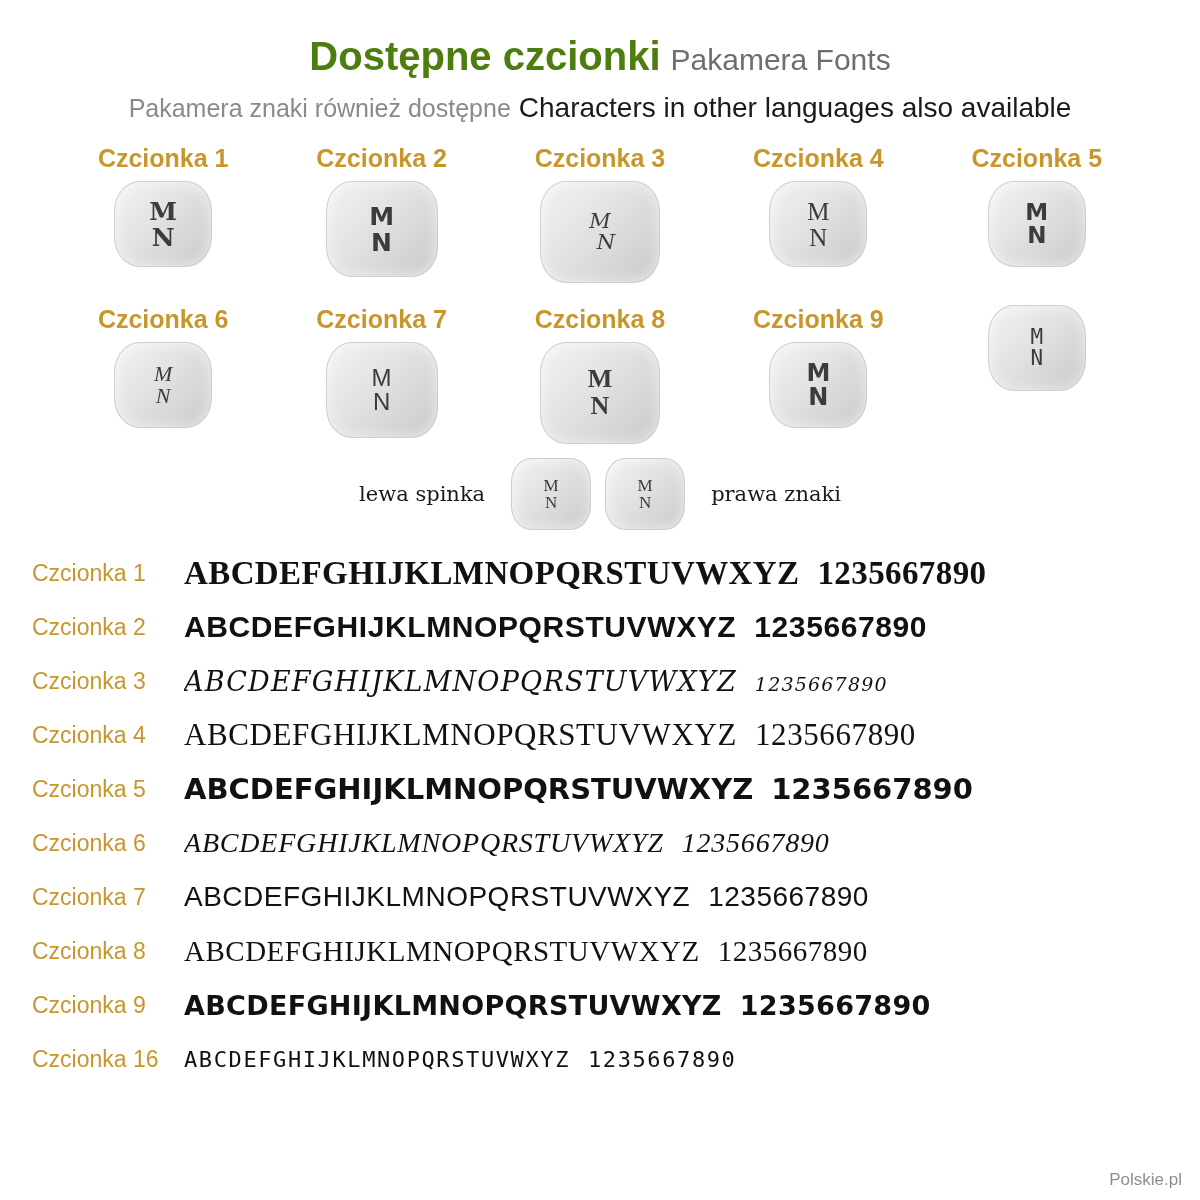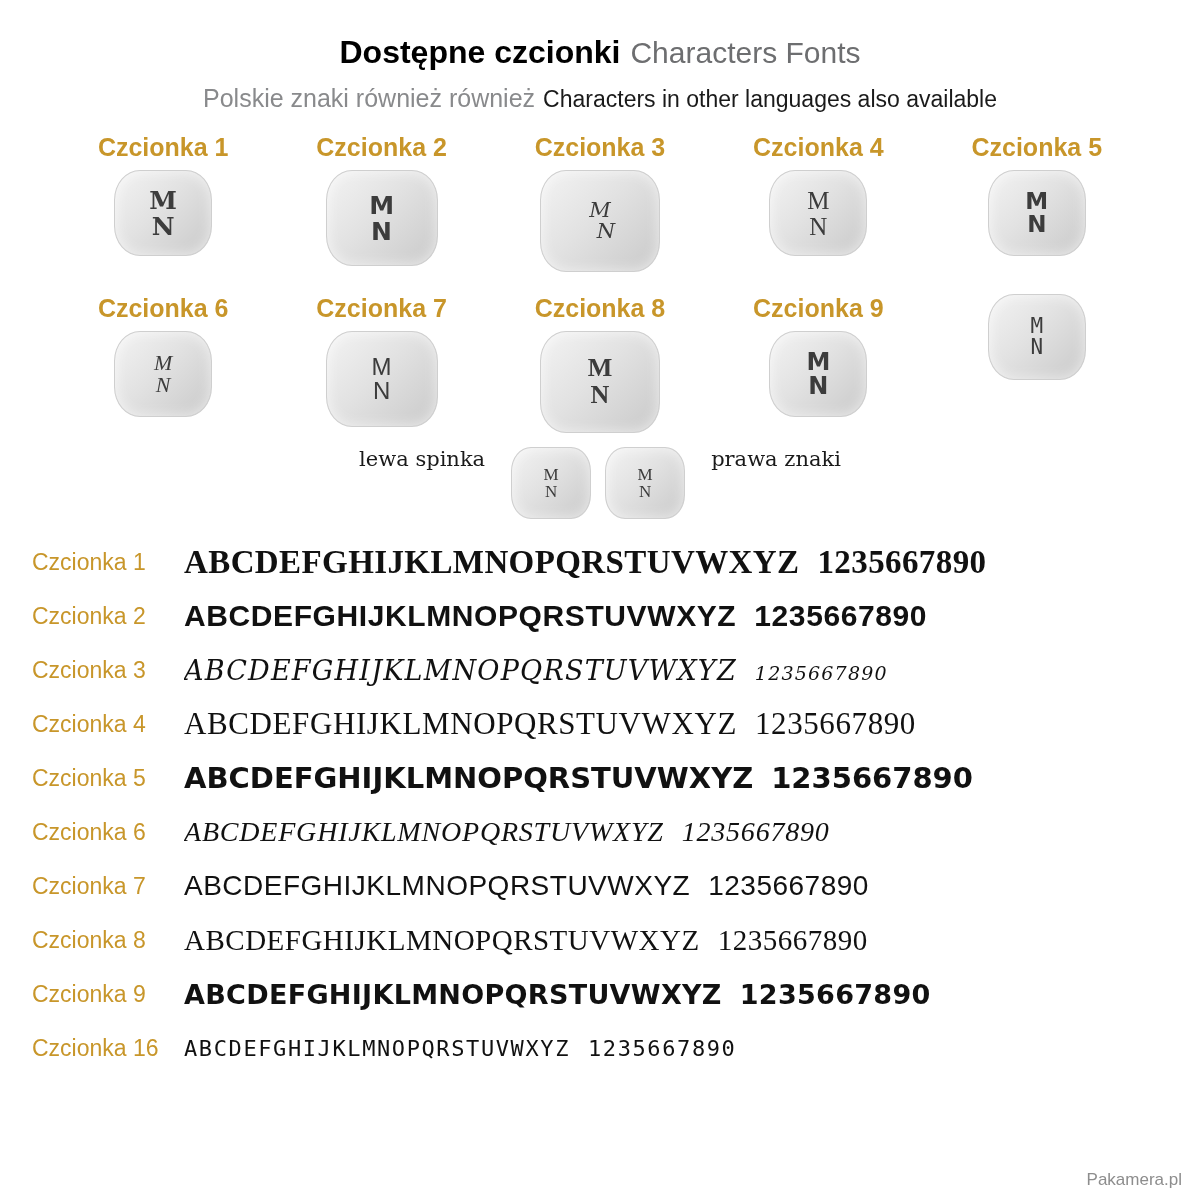--- a/index.html
+++ b/index.html
@@ -17,41 +17,41 @@
 
   
   .header {
     text-align: center;
     padding-top: 34px;
   }
   .title-line {
     white-space: nowrap;
   }
   .title-main {
-    font-size: 32px;
+    font-size: 40px;
     font-weight: bold;
-    color: #000000;
+    color: #4d7c0f;
     letter-spacing: 0px;
   }
   .title-sub {
     font-size: 30px;
     font-weight: normal;
     color: #6d6e70;
     margin-left: 10px;
   }
   .subtitle-line {
     margin-top: 13px;
     white-space: nowrap;
   }
   .subtitle-pl {
     font-size: 25px;
     color: #898a8c;
   }
   .subtitle-en {
-    font-size: 23px;
+    font-size: 28px;
     color: #1a1a1a;
     margin-left: 8px;
   }
 
   
   .grid {
     margin: 20px 0 0 0;
     padding: 0 54px;
     display: flex;
     flex-wrap: wrap;
@@ -102,21 +102,21 @@
   .f-sans       { font-family: "Liberation Sans", sans-serif; }
   .f-dsans-b    { font-family: "DejaVu Sans", sans-serif; font-weight: bold; }
   .f-script     { font-family: "DejaVu Serif", serif; font-style: italic; }
   .f-serif-i    { font-family: "Liberation Serif", serif; font-style: italic; }
   .f-mono       { font-family: "DejaVu Sans Mono", monospace; }
 
   
   .cuff-row {
     margin-top: 14px;
     display: flex;
-    align-items: flex-start;
+    align-items: center;
     justify-content: center;
     gap: 0;
   }
   .cuff-text {
     font-family: "DejaVu Serif", serif;
     font-size: 21px;
     color: #1a1a1a;
     white-space: nowrap;
   }
   .cuff-text.left  { margin-right: 26px; }
@@ -170,24 +170,24 @@
     font-size: 17px;
     color: #8d8d8d;
     font-family: "Liberation Sans", sans-serif;
   }
 </style>
 </head>
 <body>
 
 <div class="header">
   <div class="title-line">
-    <span class="title-main">Dostępne czcionki</span><span class="title-sub">Characters Fonts</span>
+    <span class="title-main">Dostępne czcionki</span><span class="title-sub">Pakamera Fonts</span>
   </div>
   <div class="subtitle-line">
-    <span class="subtitle-pl">Polskie znaki również również</span><span class="subtitle-en">Characters in other languages also available</span>
+    <span class="subtitle-pl">Pakamera znaki również dostępne</span><span class="subtitle-en">Characters in other languages also available</span>
   </div>
 </div>
 
 <div class="grid">
 
   <div class="cell">
     <div class="cell-label">Czcionka 1</div>
     <div class="tile-wrap">
       <div class="tile s1">
         <div class="mono f-dserif-b" style="font-size:25px;">
@@ -397,13 +397,13 @@
   </div>
 
   <div class="spec-row">
     <div class="spec-name">Czcionka 16</div>
     <div class="spec-sample sp10">
       <span>ABCDEFGHIJKLMNOPQRSTUVWXYZ</span><span class="nums">1235667890</span>
     </div>
   </div>
 </div>
 
-<div class="watermark">Pakamera.pl</div>
+<div class="watermark">Polskie.pl</div>
 
 </body></html>

